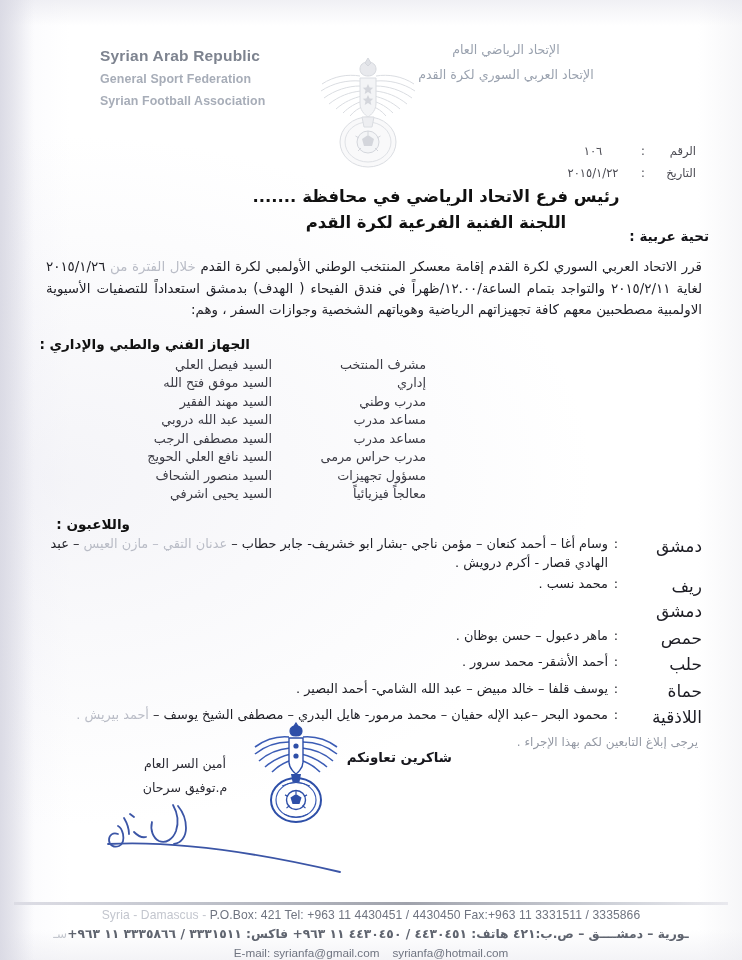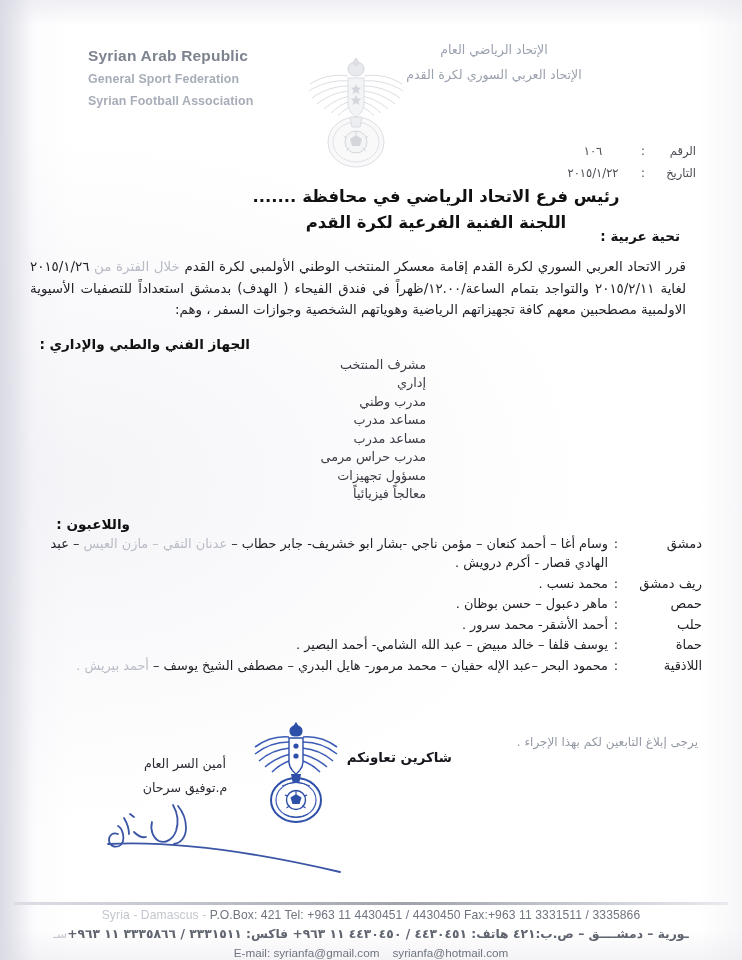--- a/index.html
+++ b/index.html
@@ -26,21 +26,21 @@
       radial-gradient(120% 60% at 8% 50%, rgba(220,220,232,.30), rgba(255,255,255,0) 60%);
     pointer-events:none;
   }
   .edge-left{
     position:absolute;left:0;top:0;width:34px;height:100%;
     background:linear-gradient(90deg,rgba(215,215,226,.85),rgba(255,255,255,0));
     pointer-events:none;
   }
 
   
-  .letterhead{position:absolute;left:0;top:28px;width:676px;height:120px;text-decoration:underline;}
+  .letterhead{position:absolute;left:12px;top:28px;width:676px;height:120px;text-decoration:underline;}
   .lh-en{
     position:absolute;left:88px;top:14px;width:230px;
     text-align:left;color:#9aa0ad;
     font-family:"Liberation Sans",sans-serif;
     line-height:1.75;
   }
   .lh-en .l1{font-size:15.5px;font-weight:bold;color:#7d838f;letter-spacing:.2px;}
   .lh-en .l2,.lh-en .l3{font-size:12.4px;font-weight:bold;color:#a7adb8;letter-spacing:.1px;}
   .lh-ar{
     position:absolute;right:42px;top:10px;width:280px;
@@ -65,25 +65,25 @@
 
   
   .title{
     position:absolute;right:96px;top:184px;width:420px;
     direction:rtl;text-align:center;color:#111;
     font-size:16.5px;font-weight:bold;line-height:1.55;
   }
 
   
   .salut{
-    position:absolute;right:62px;top:228px;
+    position:absolute;right:33px;top:228px;
     direction:rtl;font-size:13.5px;font-weight:bold;color:#15151a;text-align:center;
   }
   .para{
-    position:absolute;right:56px;top:256px;width:656px;
+    position:absolute;right:40px;top:256px;width:656px;
     direction:rtl;text-align:justify;
     font-size:13.4px;line-height:1.62;color:#1d1d24;
   }
   .para .fade{color:#b9bcc6;}
 
   .sec-head{
     position:absolute;direction:rtl;font-size:13.6px;font-weight:bold;color:#111;
   }
   #staff-head{right:492px;top:336px;}
   #players-head{right:612px;top:516px;}
@@ -95,21 +95,21 @@
   .rolelist{
     position:absolute;right:316px;top:356px;width:170px;
     direction:rtl;text-align:right;font-size:12.8px;line-height:1.445;color:#3b3b44;
   }
 
   .players{
     position:absolute;right:40px;top:534px;width:660px;
     direction:rtl;font-size:12.9px;line-height:1.5;color:#1d1d24;
   }
   .prow{display:flex;align-items:flex-start;margin-bottom:1px;}
-  .prow .gov{width:78px;flex:0 0 78px;text-align:right;font-size:13px;}
+  .prow .gov{width:78px;flex:0 0 78px;text-align:right;font-size:17px;}
   .prow .colon{width:16px;flex:0 0 16px;text-align:center;}
   .prow .names{flex:1;text-align:right;}
   .prow .names .fade{color:#b9bcc6;}
 
   .closing1{
     position:absolute;right:44px;top:735px;
     direction:rtl;font-size:12px;color:#9499a4;
   }
   .closing2{
     position:absolute;right:290px;top:722px;
@@ -229,20 +229,30 @@
 
   <div class="para">
     <span>قرر الاتحاد العربي السوري لكرة القدم إقامة معسكر المنتخب الوطني الأولمبي لكرة القدم</span>
     <span class="fade">خلال الفترة من</span>
     <span>٢٠١٥/١/٢٦ لغاية ٢٠١٥/٢/١١ والتواجد بتمام الساعة/١٢.٠٠/ظهراً في فندق الفيحاء ( الهدف) بدمشق</span>
     <span>استعداداً للتصفيات الأسيوية الاولمبية مصطحبين معهم كافة تجهيزاتهم الرياضية وهوياتهم الشخصية</span>
     <span>وجوازات السفر ، وهم:</span>
   </div>
 
   <div class="sec-head" id="staff-head">الجهاز الفني والطبي والإداري :</div>
+  <div class="stafflist" id="staff-names">
+      <div>السيد فيصل العلي</div>
+      <div>السيد موفق فتح الله</div>
+      <div>السيد مهند الفقير</div>
+      <div>السيد عبد الله دروبي</div>
+      <div>السيد مصطفى الرجب</div>
+      <div>السيد نافع العلي الحويج</div>
+      <div>السيد منصور الشحاف</div>
+      <div>السيد يحيى اشرفي</div>
+    </div>
   <div class="rolelist" id="staff-roles">
       <div>مشرف المنتخب</div>
       <div>إداري</div>
       <div>مدرب وطني</div>
       <div>مساعد مدرب</div>
       <div>مساعد مدرب</div>
       <div>مدرب حراس مرمى</div>
       <div>مسؤول تجهيزات</div>
       <div>معالجاً فيزيائياً</div>
     </div>

